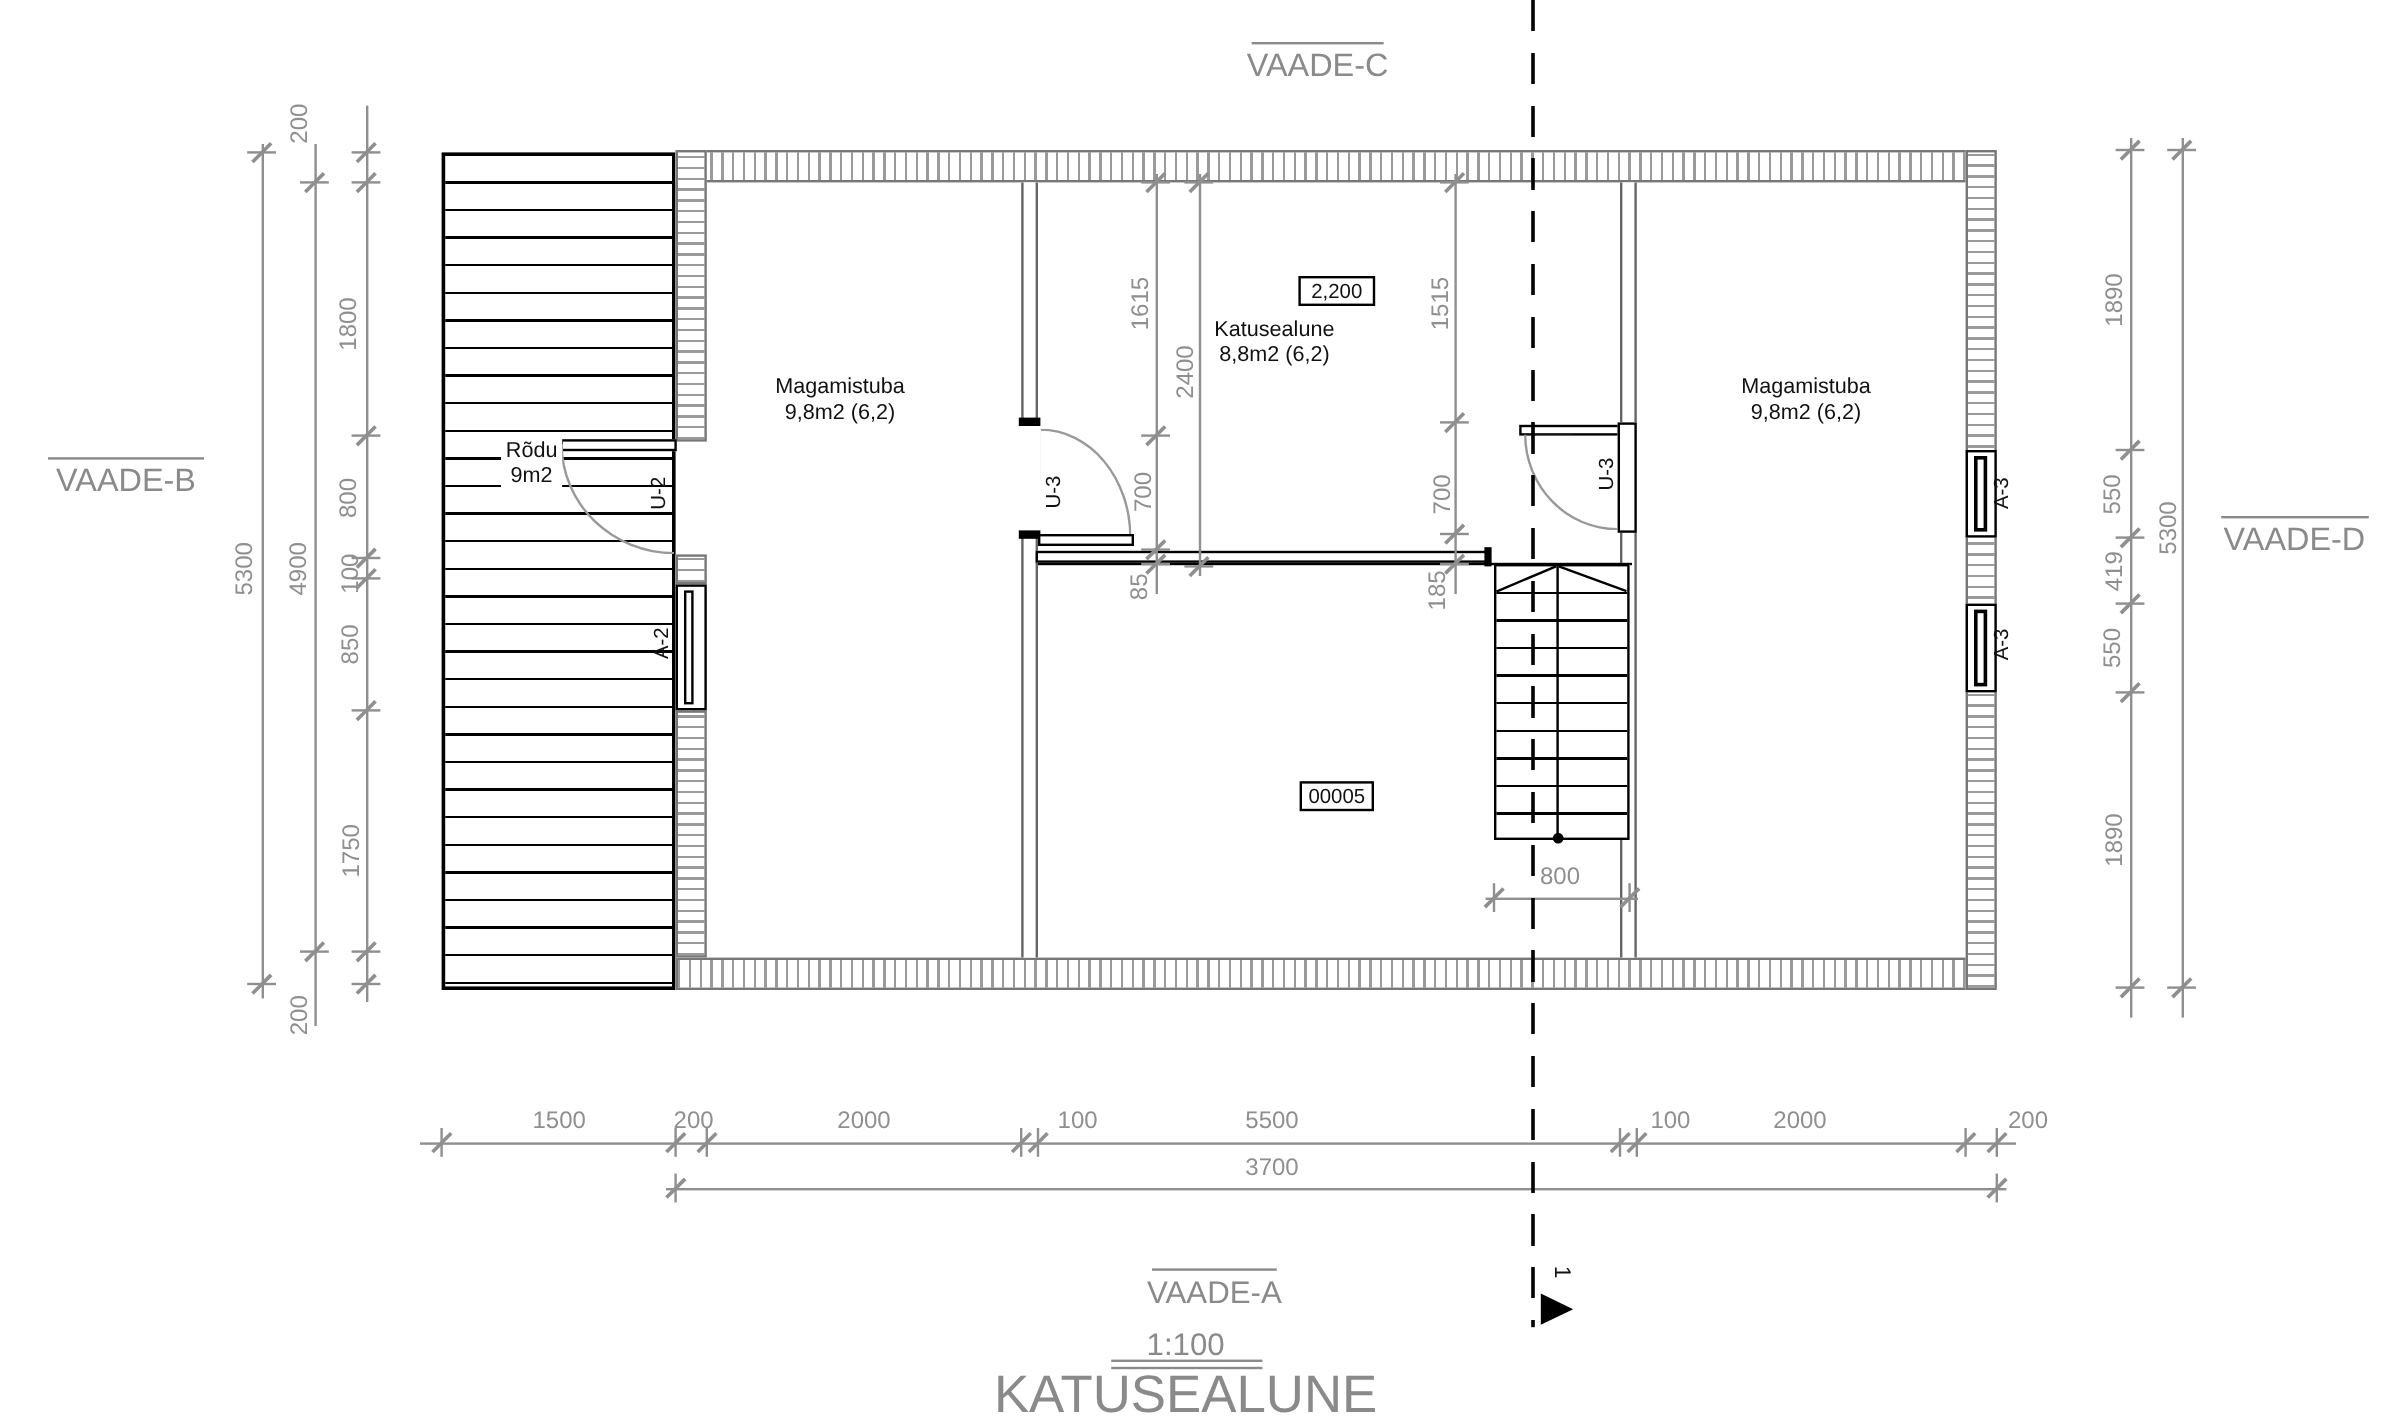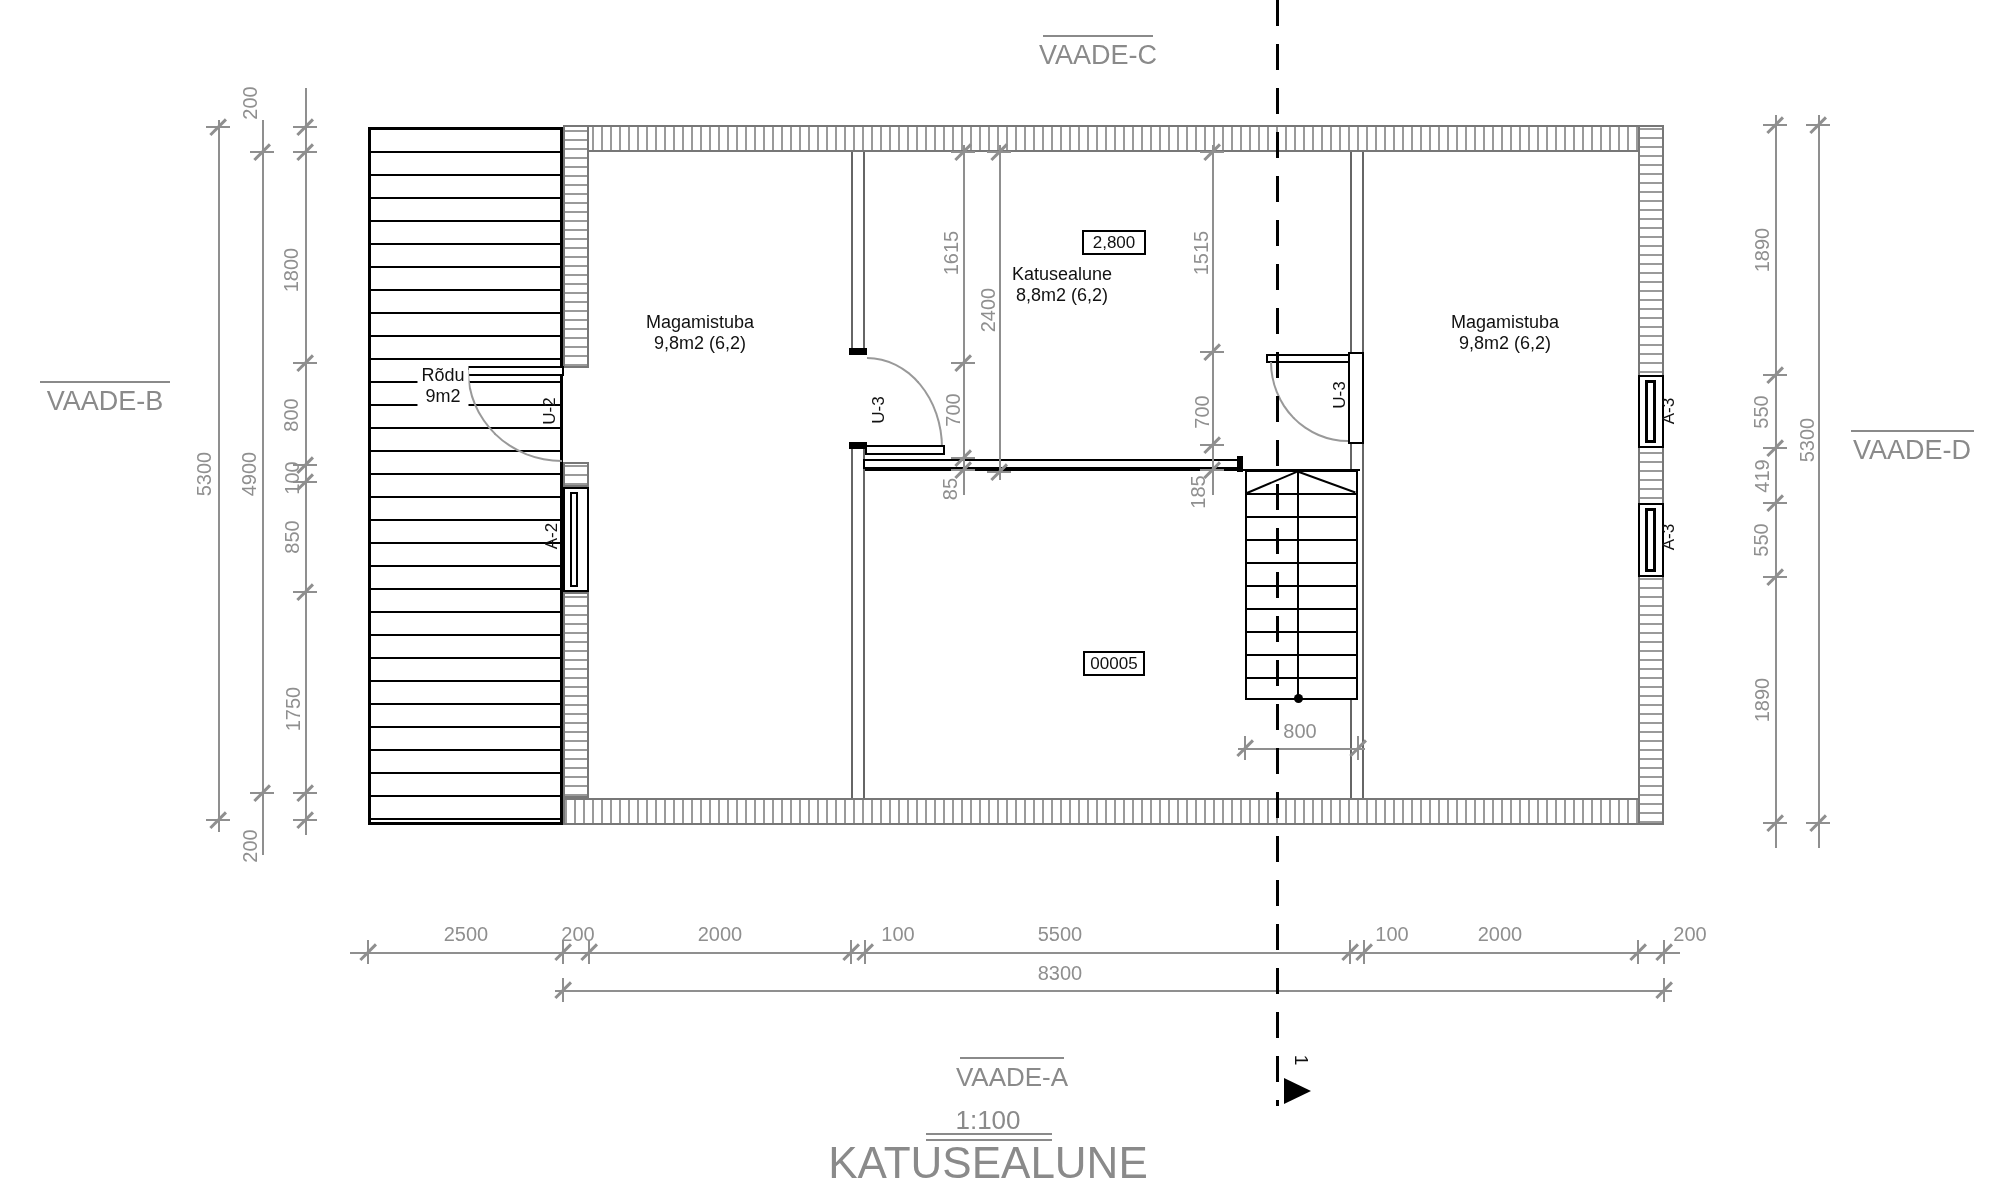--- a/index.html
+++ b/index.html
@@ -108,21 +108,21 @@
   <div class="roomlabel" style="left:1505px;top:333px;">
     <div>Magamistuba</div>
     <div>9,8m2 (6,2)</div>
   </div>
   <div class="roomlabel" style="left:443px;top:386px;background:#fff;padding:1px 4px;">
     <div>Rõdu</div>
     <div>9m2</div>
   </div>
 
   <div class="levelbox" style="left:1082px;top:230px;width:64px;height:25px;">
-    <span>2,800</span>
+    <span>2,200</span>
   </div>
   <div class="levelbox" style="left:1083px;top:651px;width:62px;height:25px;">
     <span>00005</span>
   </div>
 
   <div class="openlabel" style="left:549px;top:411px;">U-2</div>
   <div class="openlabel" style="left:551px;top:536px;">A-2</div>
   <div class="openlabel" style="left:878px;top:410px;">U-3</div>
   <div class="openlabel" style="left:1339px;top:395px;">U-3</div>
   <div class="openlabel" style="left:1668px;top:411px;">A-3</div>
@@ -234,29 +234,29 @@
       <div class="dimlabel rot" style="left:293px;top:709px;">1750</div>
       <div class="dimlabel rot" style="left:250px;top:846px;">200</div>
       <div class="dimlabel rot" style="left:249px;top:474px;">4900</div>
       <div class="dimlabel rot" style="left:204px;top:474px;">5300</div>
       <div class="dimlabel rot" style="left:1762px;top:250px;">1890</div>
       <div class="dimlabel rot" style="left:1761px;top:412px;">550</div>
       <div class="dimlabel rot" style="left:1762px;top:476px;">419</div>
       <div class="dimlabel rot" style="left:1761px;top:540px;">550</div>
       <div class="dimlabel rot" style="left:1762px;top:700px;">1890</div>
       <div class="dimlabel rot" style="left:1807px;top:440px;">5300</div>
-      <div class="dimlabel" style="left:466px;top:934px;">2500</div>
+      <div class="dimlabel" style="left:466px;top:934px;">1500</div>
       <div class="dimlabel" style="left:578px;top:934px;">200</div>
       <div class="dimlabel" style="left:720px;top:934px;">2000</div>
       <div class="dimlabel" style="left:898px;top:934px;">100</div>
       <div class="dimlabel" style="left:1060px;top:934px;">5500</div>
       <div class="dimlabel" style="left:1392px;top:934px;">100</div>
       <div class="dimlabel" style="left:1500px;top:934px;">2000</div>
       <div class="dimlabel" style="left:1690px;top:934px;">200</div>
-      <div class="dimlabel" style="left:1060px;top:973px;">8300</div>
+      <div class="dimlabel" style="left:1060px;top:973px;">3700</div>
       <div class="dimlabel rot" style="left:951px;top:253px;">1615</div>
       <div class="dimlabel rot" style="left:988px;top:310px;">2400</div>
       <div class="dimlabel rot" style="left:953px;top:410px;">700</div>
       <div class="dimlabel rot" style="left:950px;top:489px;">85</div>
       <div class="dimlabel rot" style="left:1201px;top:253px;">1515</div>
       <div class="dimlabel rot" style="left:1202px;top:412px;">700</div>
       <div class="dimlabel rot" style="left:1198px;top:492px;">185</div>
       <div class="dimlabel" style="left:1300px;top:731px;">800</div>
     </div>
 

